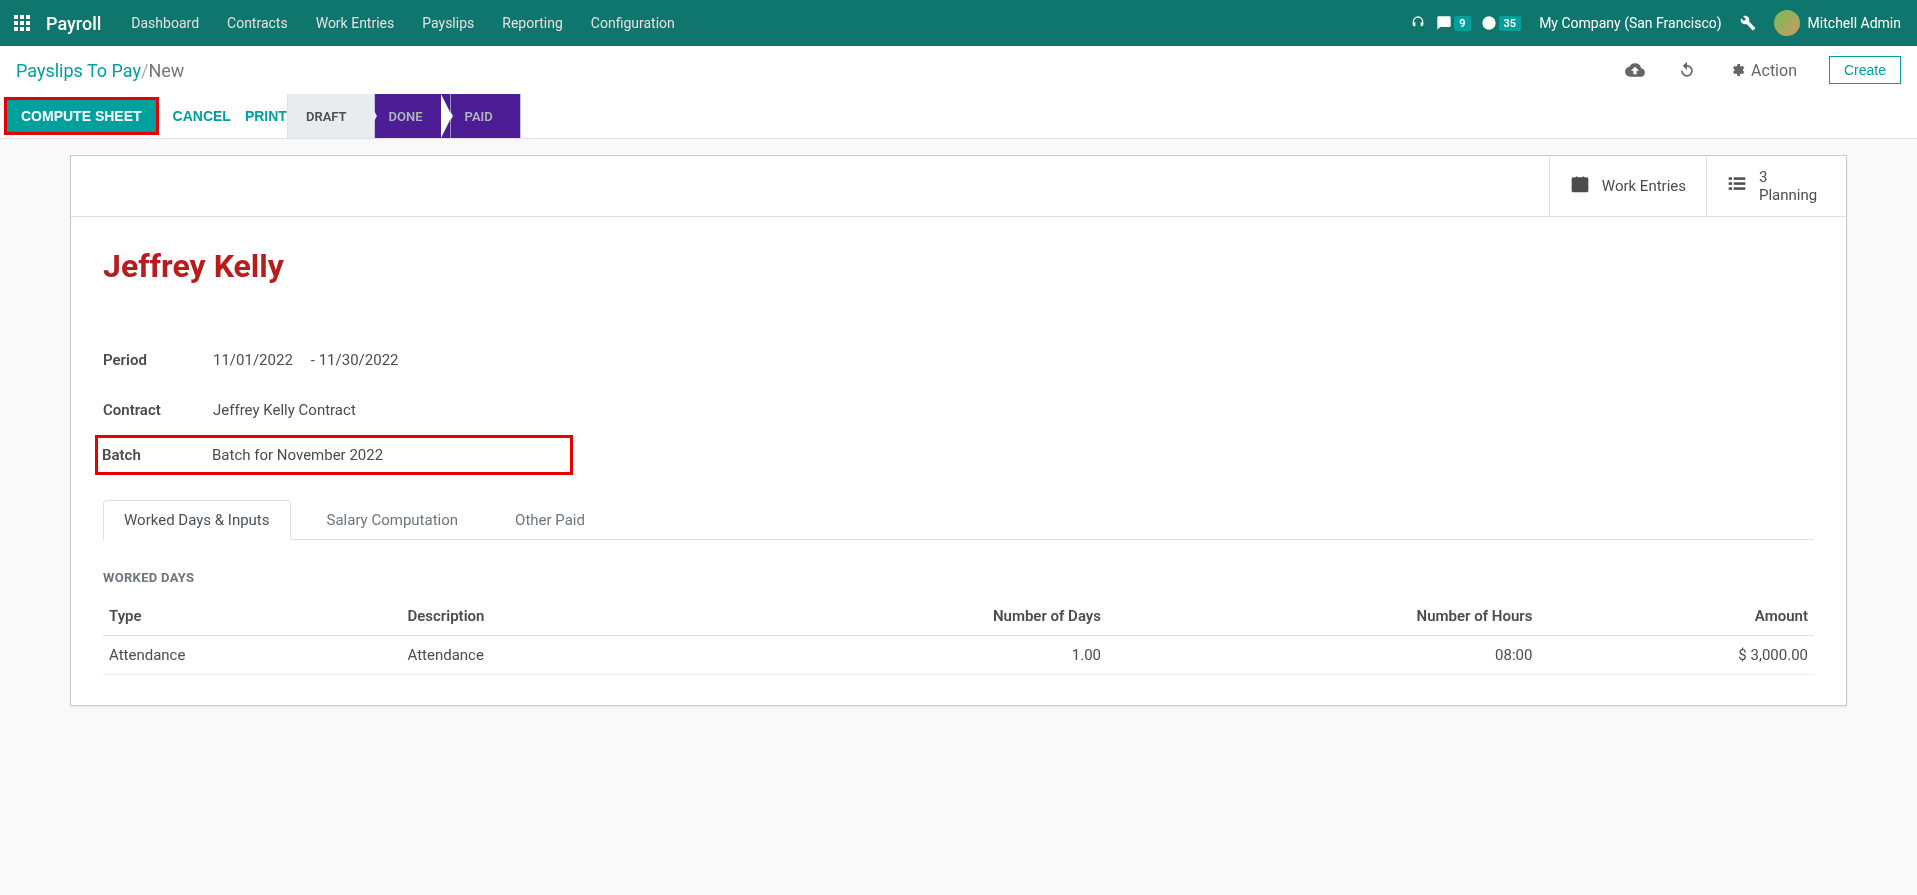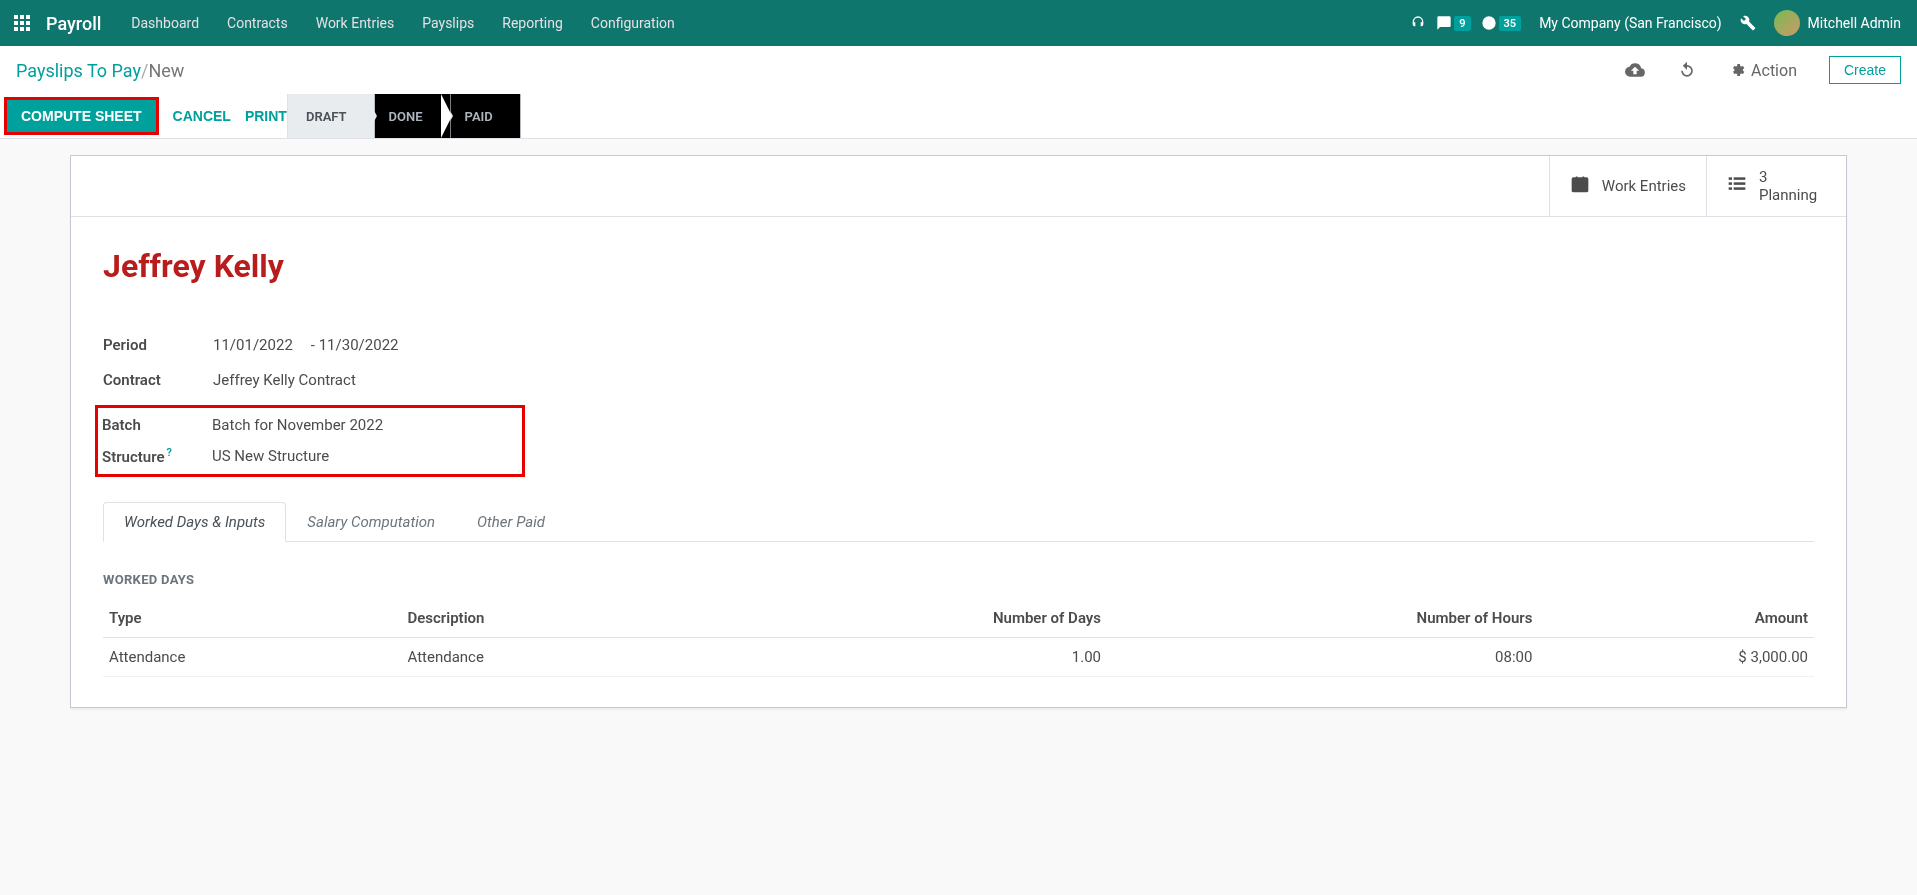--- a/index.html
+++ b/index.html
@@ -31,21 +31,21 @@
   .create-btn { border: 1px solid #00a09d; color: #00a09d; background:#fff; padding: 5px 14px; font-size: 14px; cursor:pointer; font-weight:500;}
   
   .cp-bottom { display: flex; align-items: center; justify-content: flex-start; padding: 0 0 0 4px; height: 44px;}
   .cp-left { display: flex; align-items: center; gap: 14px; }
   .highlight-red { border: 3px solid #e60000; display:inline-block;}
   .compute-btn { background: #00a09d; color: #fff; border:none; padding: 8px 14px; font-size: 14px; font-weight:600; text-transform: uppercase; cursor:pointer;}
   .link-btn { color: #00a09d; font-size: 14px; font-weight:600; text-transform: uppercase; cursor:pointer; background:none; border:none; padding: 8px 0px;}
   
   
   .statusbar { display: flex; align-items: stretch; height: 44px; border-left:1px solid #dee2e6;}
-  .status { position: relative; padding: 0 18px 0 24px; display:flex; align-items:center; color:#adb5bd; font-size:13px; font-weight:600; text-transform:uppercase; background:#000000;}
+  .status { position: relative; padding: 0 18px 0 24px; display:flex; align-items:center; color:#adb5bd; font-size:13px; font-weight:600; text-transform:uppercase; background:#4c1d95;}
   .status.active { color: #495057; background:#e9ecef;}
   .status:first-child{padding-left:18px;}
   .status::after { content:""; position:absolute; right:-10px; top:0; bottom:0; width:20px; background:inherit; clip-path: polygon(0 0, 50% 50%, 0 100%, 100% 100%, 100% 0); z-index:1; border-right:1px solid #dee2e6; transform: skew(0);}
   .arrow{position:absolute; right:-11px; top:0; width:0; height:0; border-top:22px solid transparent; border-bottom:22px solid transparent; border-left:11px solid #fff; z-index:2;}
   .arrow-border{position:absolute; right:-12px; top:0; width:0; height:0; border-top:22px solid transparent; border-bottom:22px solid transparent; border-left:12px solid #dee2e6; z-index:1;}
   .status.active .arrow{border-left-color:#e9ecef;}
   
   
   .main-wrap { padding: 16px 70px 40px; position:relative;}
   .sheet { background: #fff; border: 1px solid #c8c8d3; box-shadow: 0 2px 2px rgba(0,0,0,.05); max-width: 100%; }
@@ -54,28 +54,28 @@
   .stat-btn .label { color: #4c4c4c; font-size: 15px; }
   .stat-btn .num { color: #4c4c4c; font-size: 15px; }
   .stat-icon { color:#4c4c4c; font-size:20px;}
   .stat-stack{display:flex;flex-direction:column;}
   
   .sheet-body { padding: 30px 32px; }
   .rec-title { font-size: 32px; color: #b91c1c; margin-bottom: 50px; }
   .form-row { display: flex; align-items: center; margin-bottom: 16px; font-size: 15px;}
   .form-label { width: 110px; font-weight: 600; color: #4c4c4c; }
   .form-val { color: #4c4c4c; }
-  .period-sep{margin: 1px 18px; text-align: right;}
+  .period-sep{margin: 16px 18px; text-align: right;}
   .help-q{color:#00a09d; font-size:11px; margin-left:2px; vertical-align: super;}
-  .highlight-box{border:3px solid #e60000; padding: 8px 0 8px 4px; margin-left:-8px; margin-bottom: 8px; width: 430px;}
+  .highlight-box{border:3px solid #e60000; padding: 8px 0 8px 4px; margin-left:-8px; margin-bottom: 8px; width: 478px;}
   .highlight-box .form-row{margin-bottom:12px;}
   .highlight-box .form-row:last-child{margin-bottom:0;}
   
   
-  .tabs { display: flex; border-bottom: 1px solid #dee2e6; margin-top: 24px; gap:0;font-style:italic;}
+  .tabs { display: flex; border-bottom: 1px solid #dee2e6; margin-top: 24px; gap:15px;}
   .tab { padding: 10px 20px; color: #6c757d; cursor:pointer; border:1px solid transparent; position:relative; top:1px; font-size:15px;}
   .tab.active { border: 1px solid #dee2e6; border-bottom-color:#fff; background:#fff; color:#495057; border-radius:4px 4px 0 0;}
   
   .section-title { text-transform: uppercase; font-weight:700; color:#6c757d; font-size:13px; margin: 30px 0 12px; letter-spacing:.3px;}
   .tbl { width: 100%; border-collapse: collapse; }
   .tbl th { text-align:left; padding:10px 6px; border-bottom:1px solid #dee2e6; font-weight:600; color:#4c4c4c; font-size:15px;}
   .tbl td { padding:10px 6px; border-bottom:1px solid #f0f0f0; color:#4c4c4c; font-size:15px;}
   .tbl th.r,.tbl td.r{text-align:right;}
   
   .icon-svg{width:20px;height:20px;fill:currentColor;}
@@ -235,24 +235,20 @@
       </div>
       <div class="form-row">
         <div class="form-label">Contract</div>
         <div class="form-val">Jeffrey Kelly Contract</div>
       </div>
 
       <div class="highlight-box">
         <div class="form-row">
           <div class="form-label">Batch</div>
           <div class="form-val">Batch for November 2022</div>
-        </div>
-        <div class="form-row">
-          <div class="form-label"><span>Structure</span><span class="help-q">?</span></div>
-          <div class="form-val">US New Structure</div>
         </div>
       </div>
 
       <div class="tabs">
         <div class="tab active">Worked Days &amp; Inputs</div>
         <div class="tab">Salary Computation</div>
         <div class="tab">Other Paid</div>
       </div>
 
       <div class="section-title">Worked Days</div>

